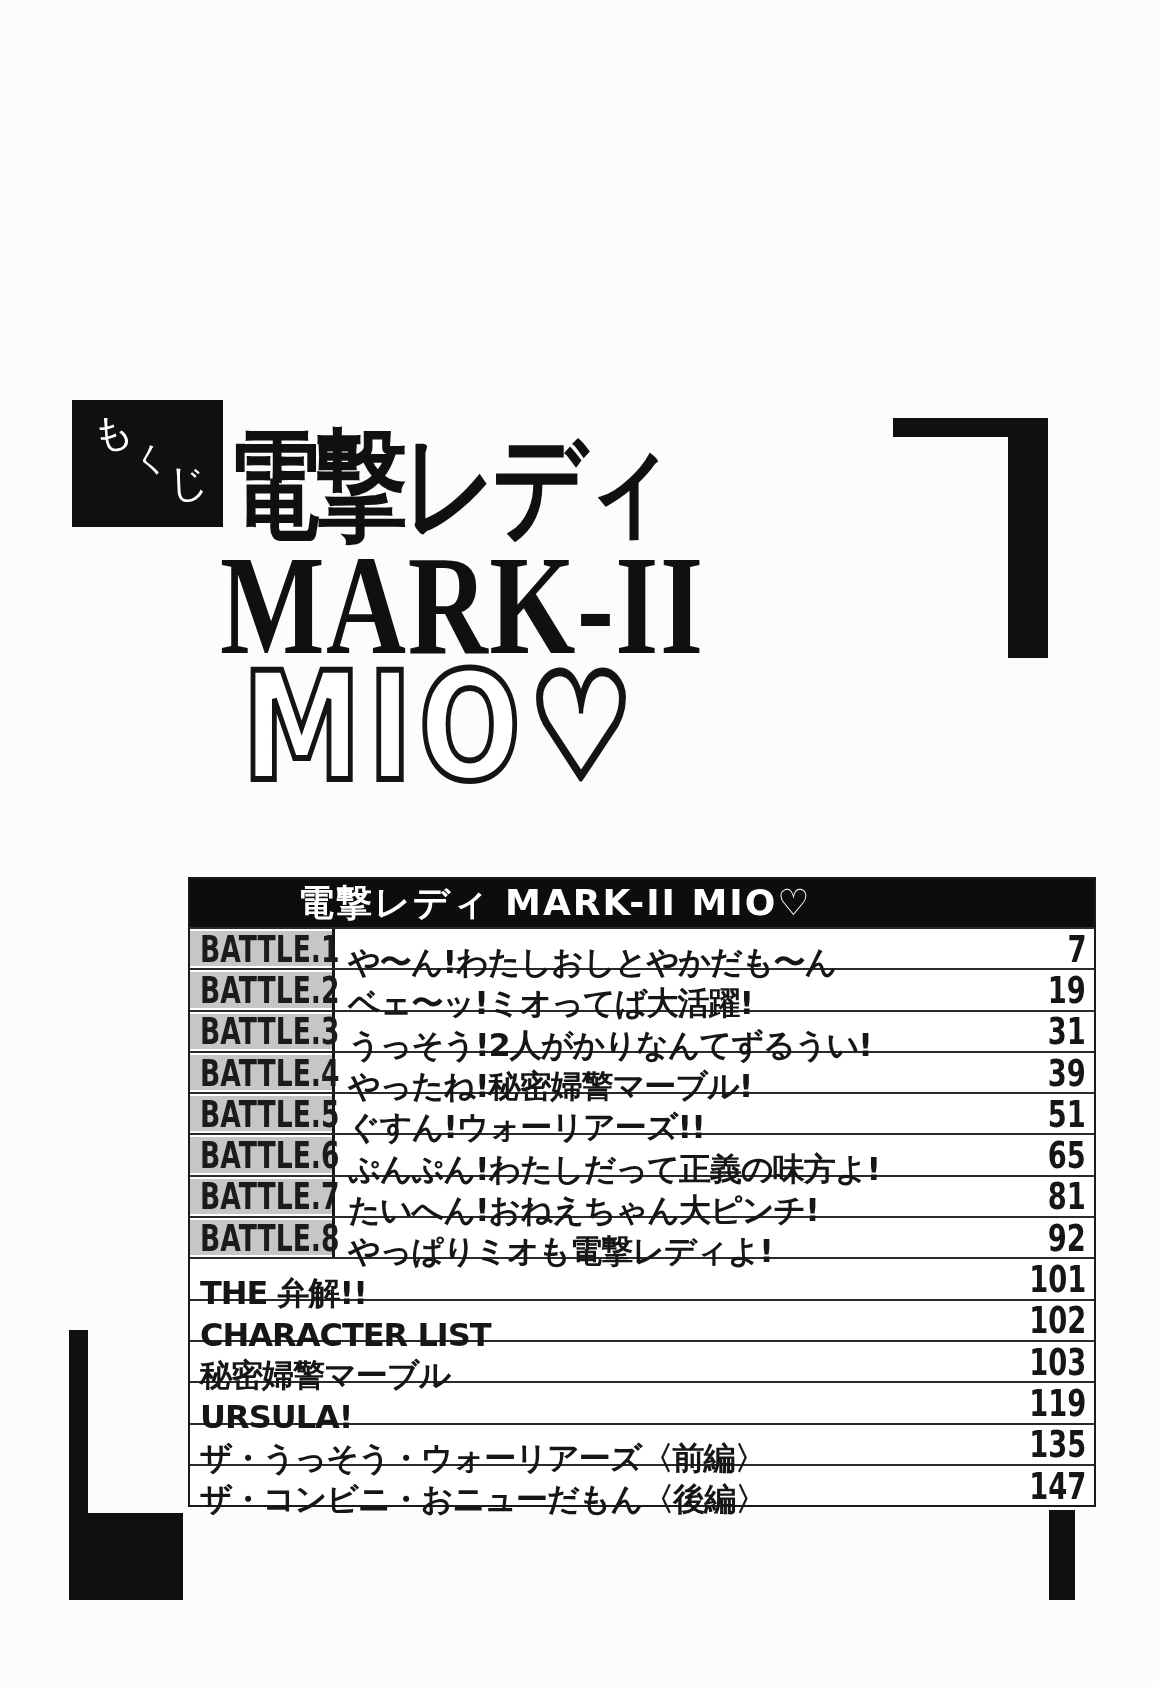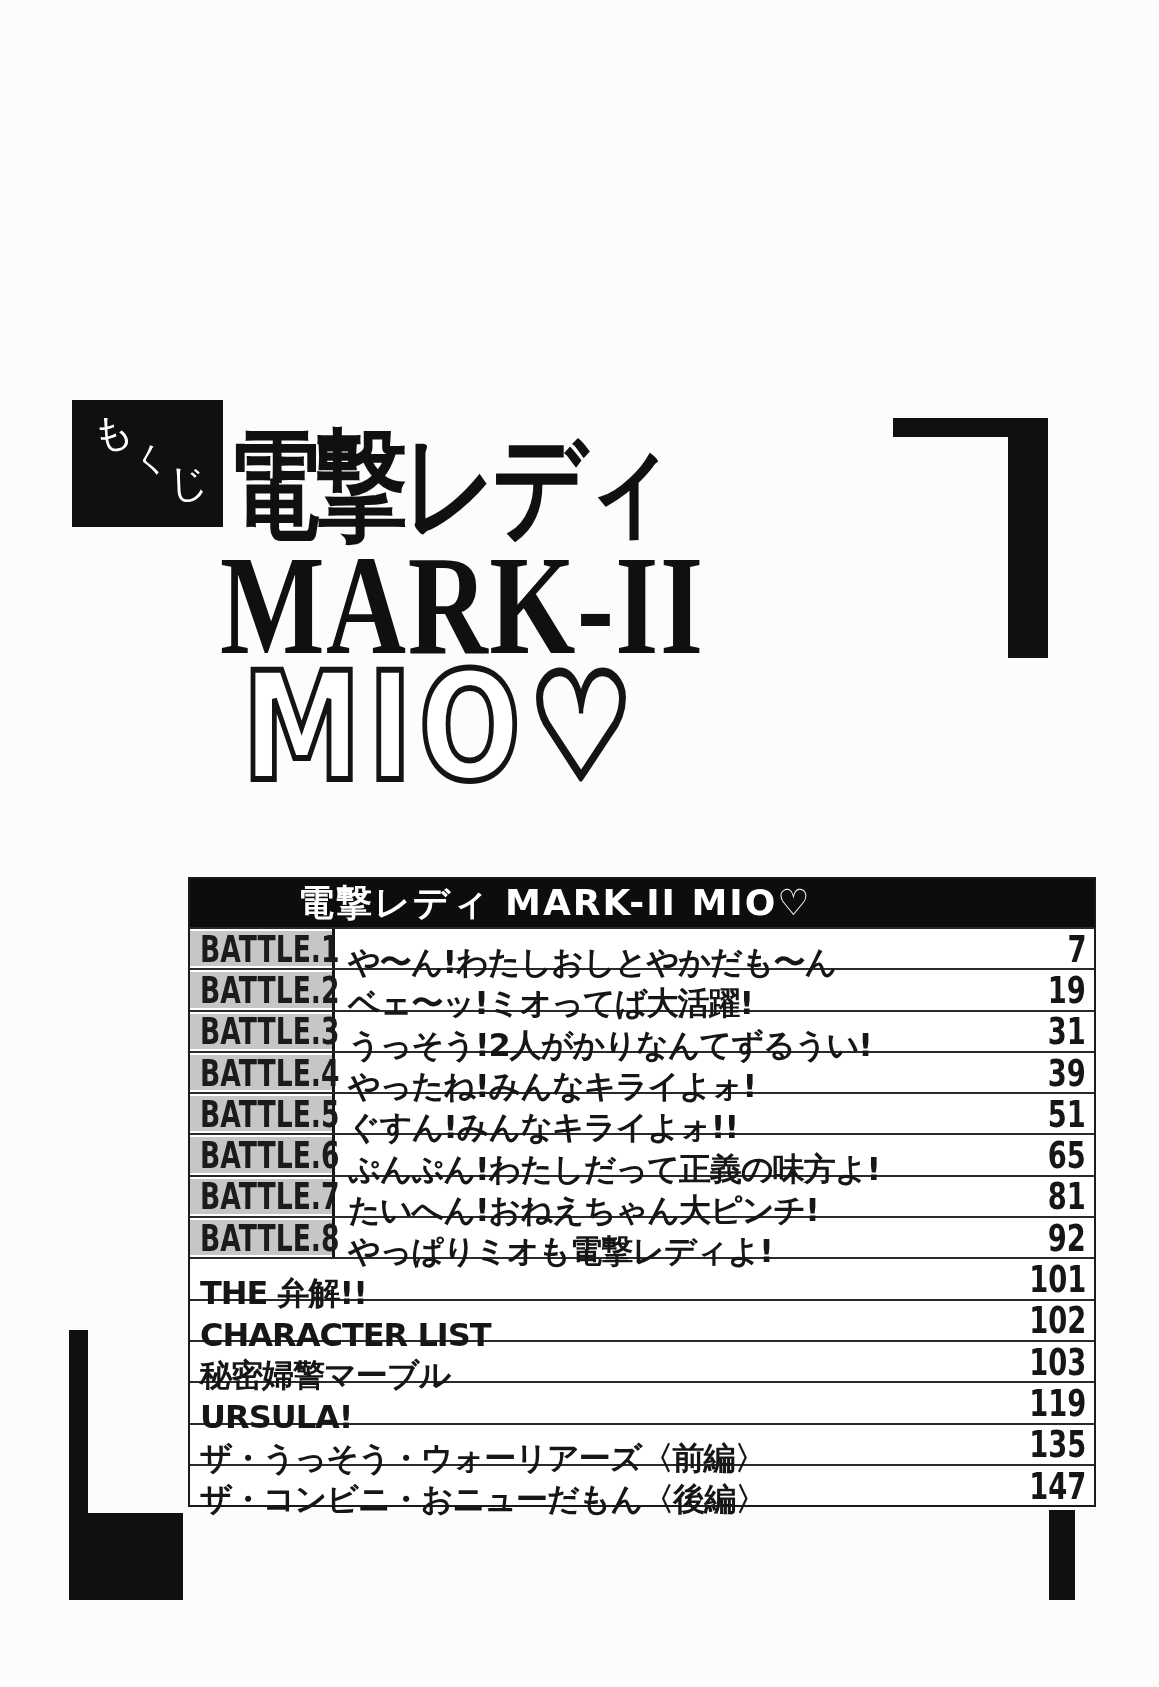--- a/index.html
+++ b/index.html
@@ -167,30 +167,30 @@
           <div class="t-main">
             <span class="t-title">うっそう!2人がかりなんてずるうい!</span>
             <span class="t-page">31</span>
           </div>
         </div>
         <div class="trow labeled">
           <div class="t-label">
             <span>BATTLE.4</span>
           </div>
           <div class="t-main">
-            <span class="t-title">やったね!みんなキライよォ!</span>
+            <span class="t-title">やったね!秘密婦警マーブル!</span>
             <span class="t-page">39</span>
           </div>
         </div>
         <div class="trow labeled">
           <div class="t-label">
             <span>BATTLE.5</span>
           </div>
           <div class="t-main">
-            <span class="t-title">ぐすん!みんなキライよォ!!</span>
+            <span class="t-title">ぐすん!ウォーリアーズ!!</span>
             <span class="t-page">51</span>
           </div>
         </div>
         <div class="trow labeled">
           <div class="t-label">
             <span>BATTLE.6</span>
           </div>
           <div class="t-main">
             <span class="t-title">ぷんぷん!わたしだって正義の味方よ!</span>
             <span class="t-page">65</span>

